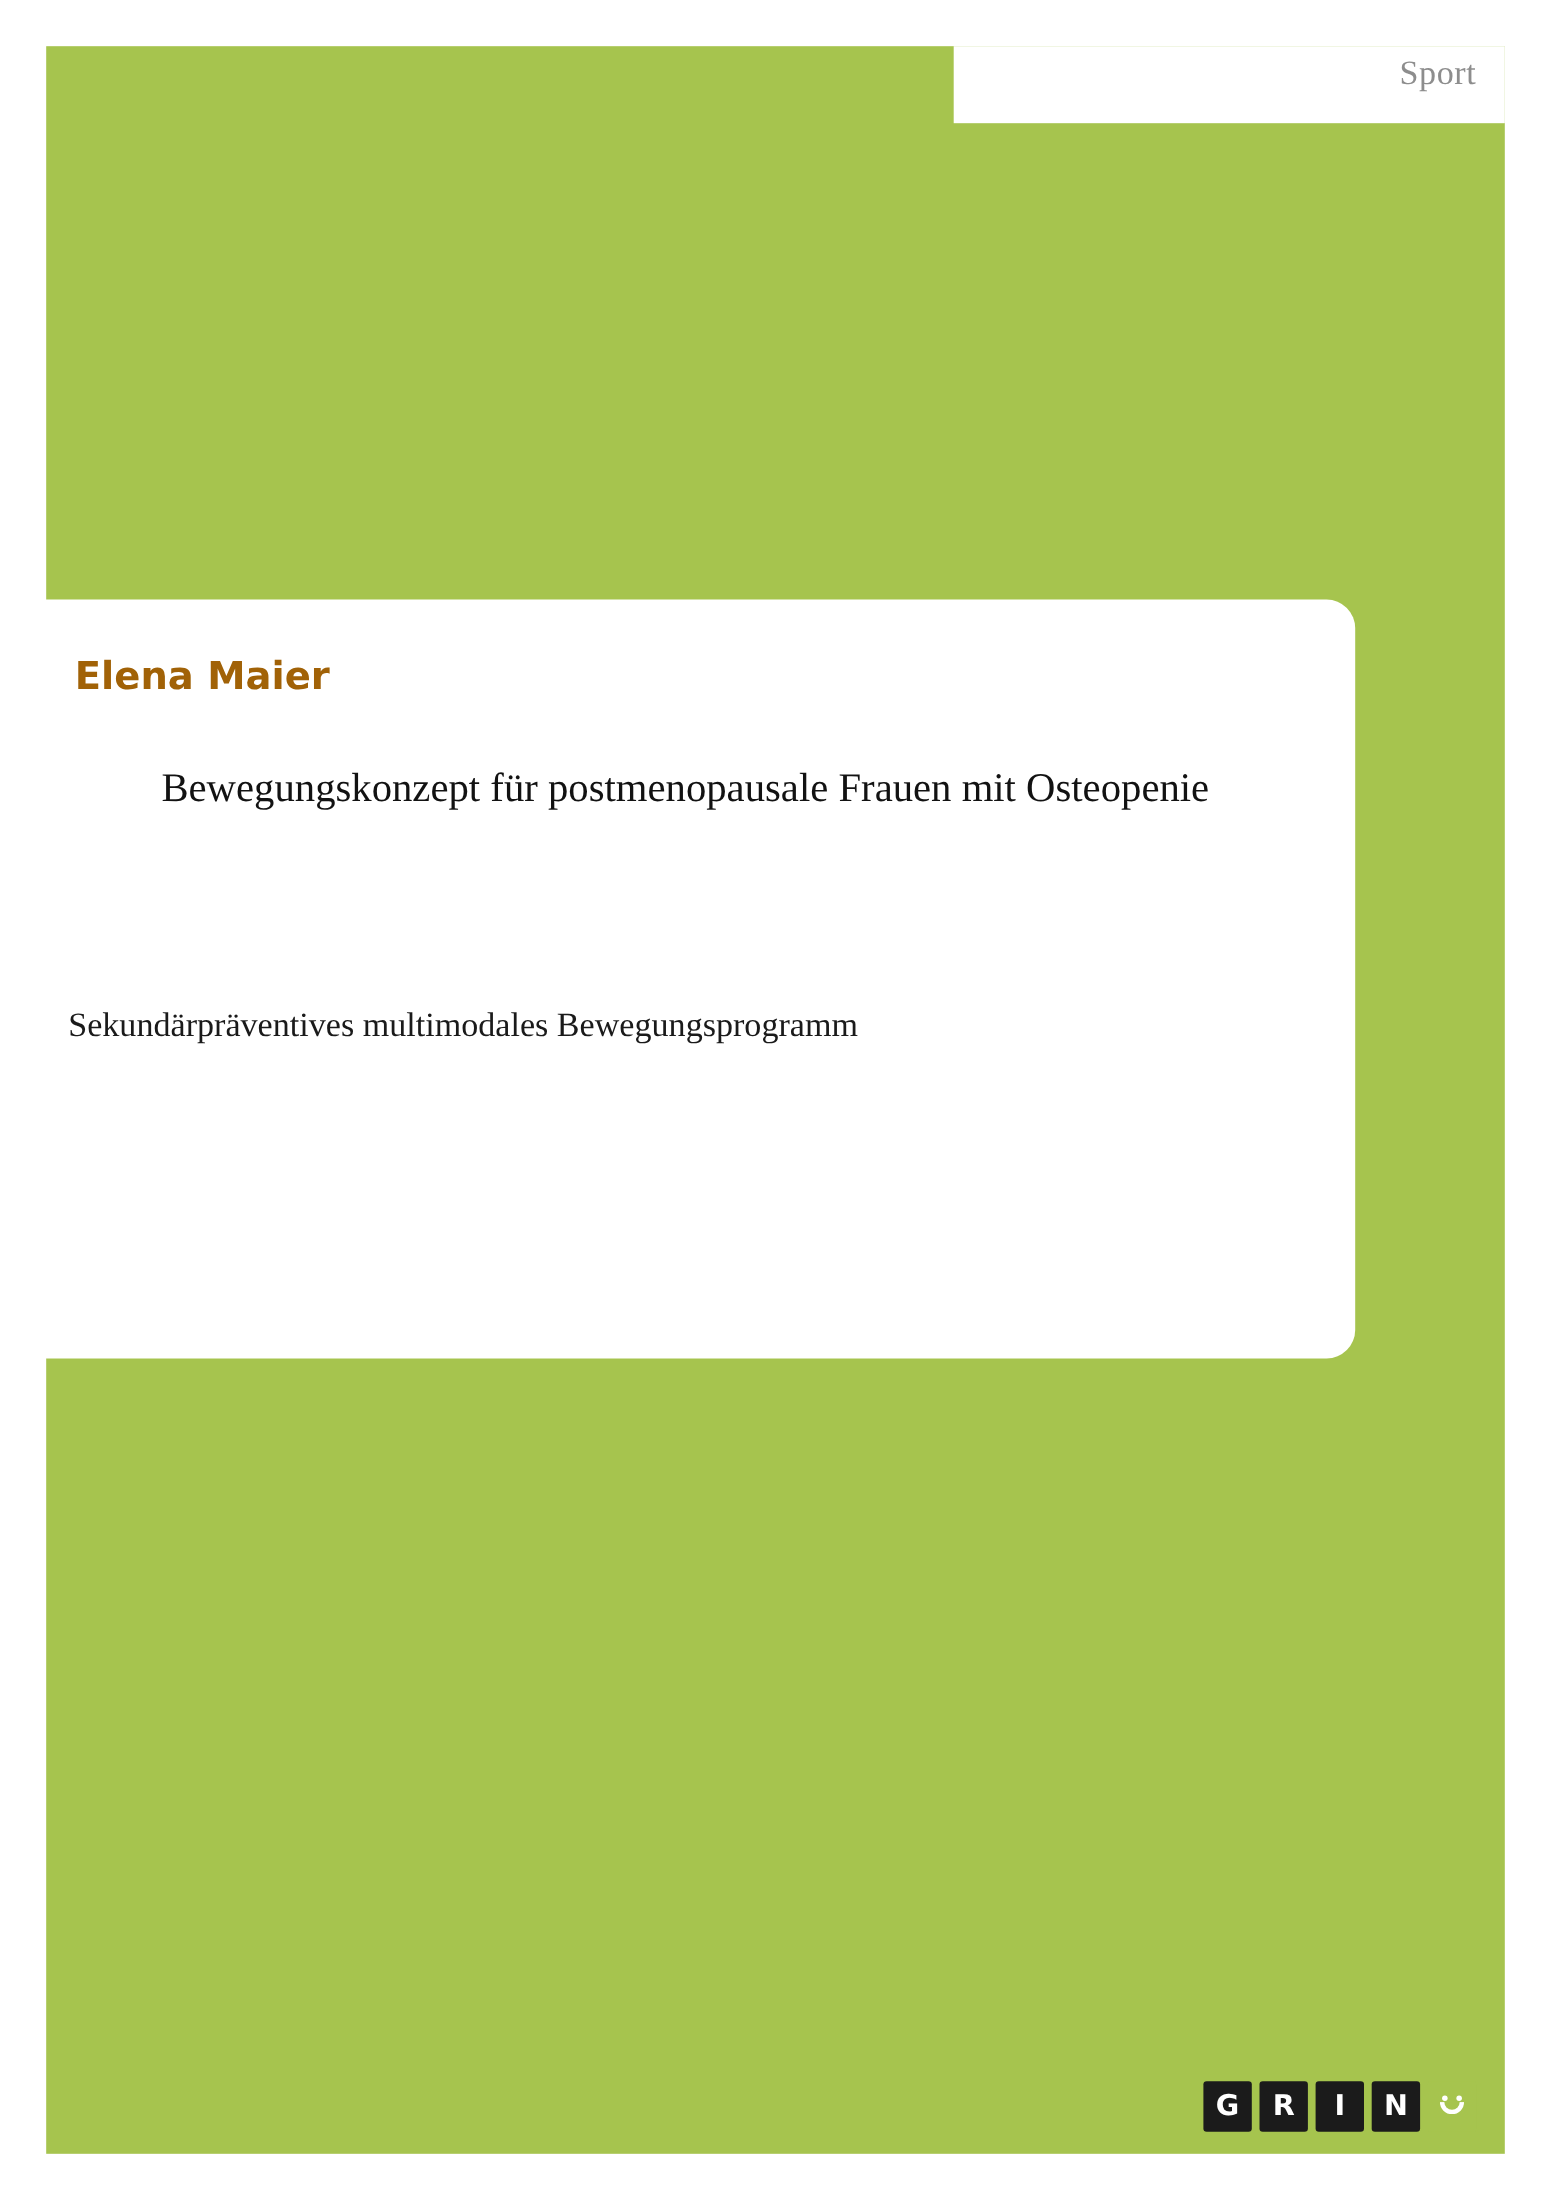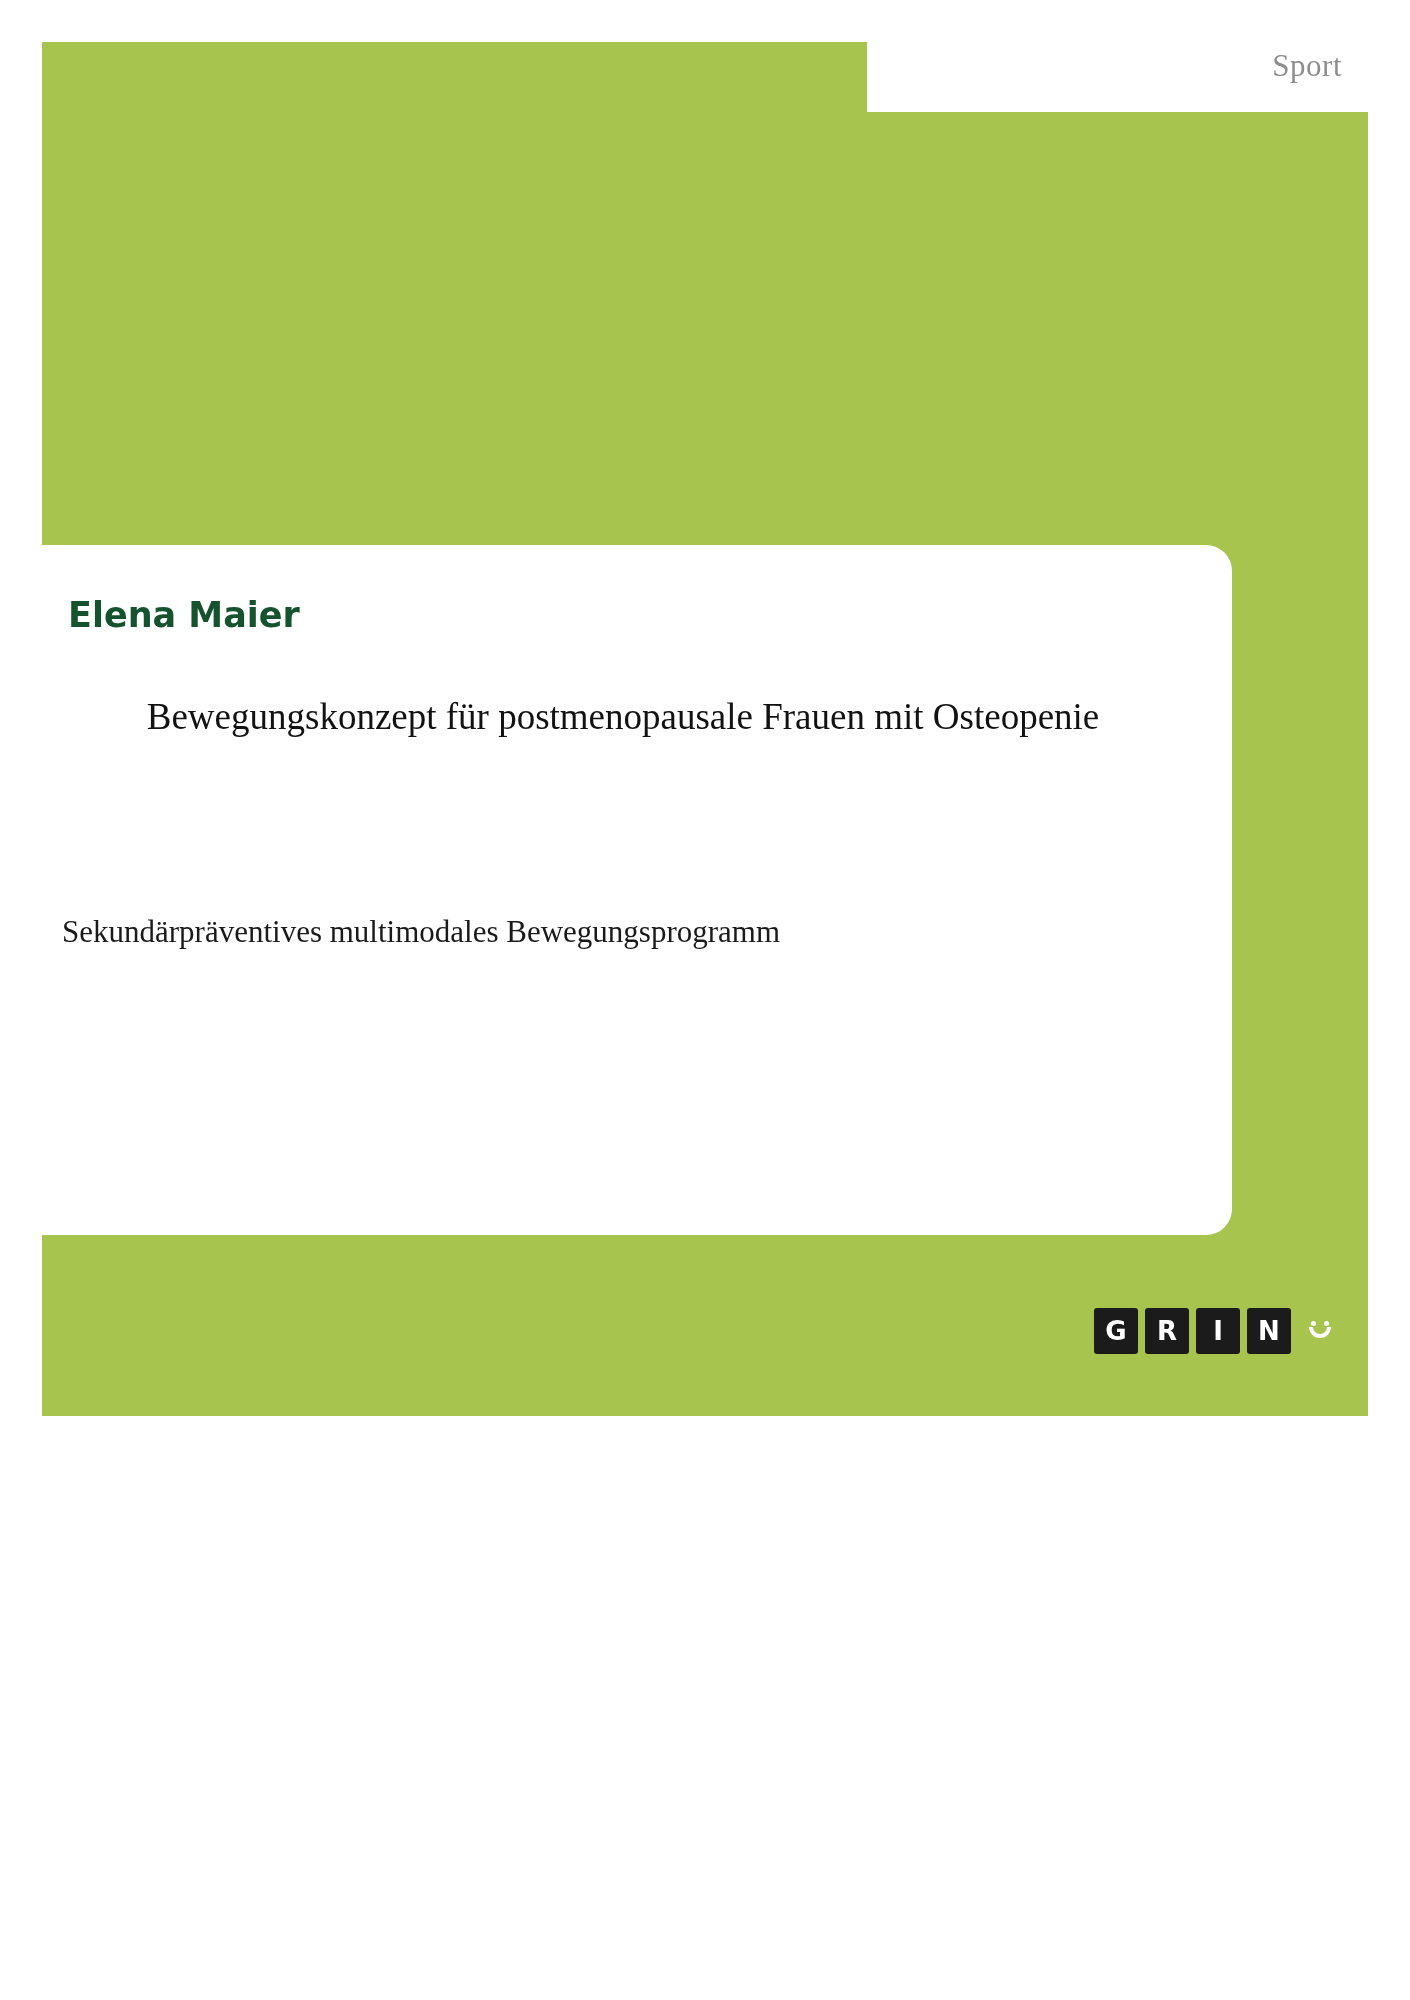--- a/index.html
+++ b/index.html
@@ -6,21 +6,21 @@
     margin: 0;
     padding: 0;
     background: #ffffff;
   }
   body {
     font-family: "Liberation Sans", sans-serif;
   }
   .page {
     position: relative;
     width: 1410px;
-    height: 1416px;
+    height: 2000px;
     overflow: hidden;
     background: #ffffff;
   }
 
   
   .cover-green {
     position: absolute;
     left: 42px;
     top: 42px;
     width: 1326px;
@@ -60,21 +60,21 @@
     border-top-right-radius: 26px;
     border-bottom-right-radius: 26px;
     box-shadow: 0 0 0 0 rgba(0,0,0,0);
   }
   .author {
     position: absolute;
     left: 68px;
     top: 50px;
     font-size: 35px;
     font-weight: bold;
-    color: #14532d;
+    color: #a16207;
     font-family: "DejaVu Sans", sans-serif;
   }
   .title {
     position: absolute;
     left: 58px;
     top: 148px;
     width: 1130px;
     font-size: 37px;
     line-height: 1.28;
     color: #121212;

